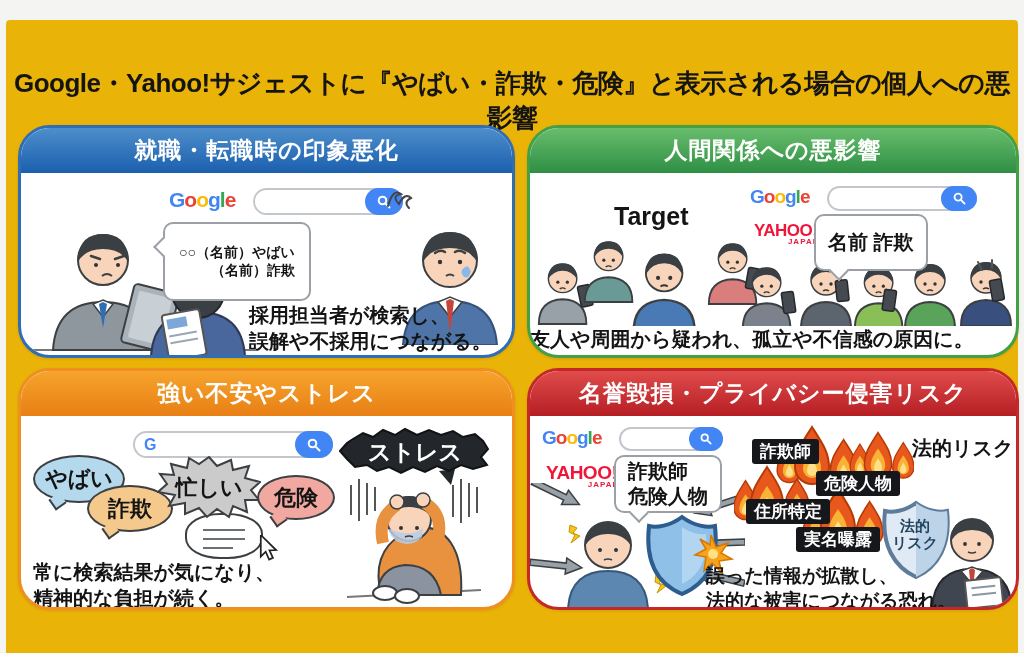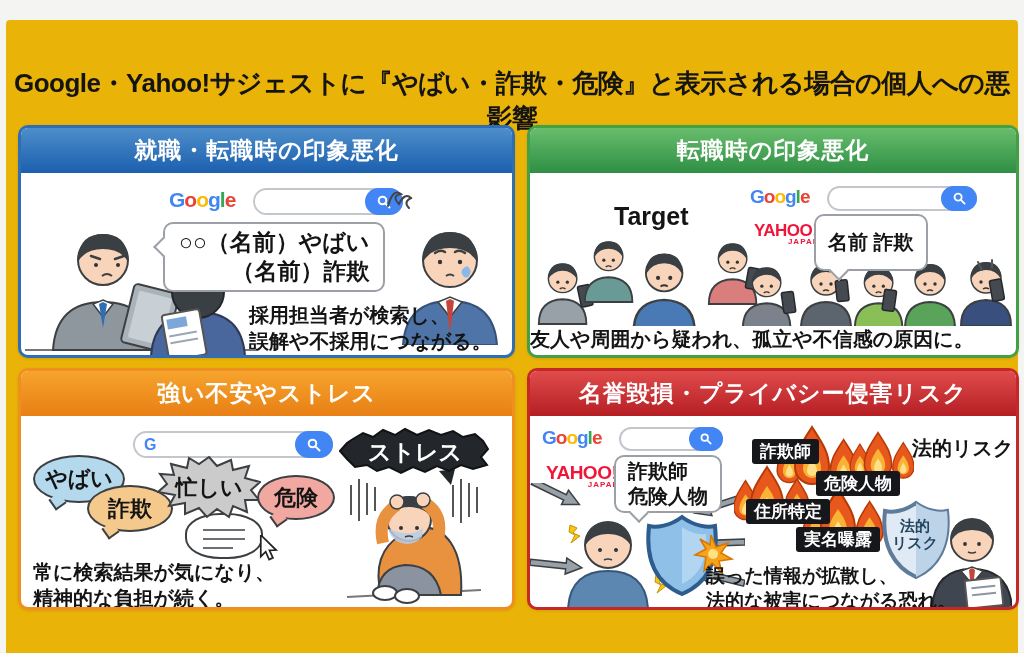--- a/index.html
+++ b/index.html
@@ -1,20 +1,20 @@
 <!DOCTYPE html>
 <html><head>
 <meta charset="utf-8">
 <style>
 *{margin:0;padding:0;box-sizing:border-box}
 html,body{width:1024px;height:653px}
 body{background:#f4f4f2;font-family:"Liberation Sans","DejaVu Sans",sans-serif;position:relative;overflow:hidden}
 .stage{position:absolute;left:6px;top:20px;width:1012px;height:641px;background:#eab308;border-radius:4px}
 .title{position:absolute;left:0;right:0;top:46px;text-align:center;font-size:26px;font-weight:bold;color:#141414;letter-spacing:-0.5px}
-.panel{position:absolute;background:#fff;border:3px solid;border-radius:10px;overflow:hidden;box-shadow:0 1px 3px rgba(0,0,0,.10)}
+.panel{position:absolute;background:#fff;border:3px solid;border-radius:32px;overflow:hidden;box-shadow:0 1px 3px rgba(0,0,0,.10)}
 .hdr{height:45px;display:flex;align-items:center;justify-content:center;color:#fff;font-weight:bold;font-size:23px;letter-spacing:1px}
 .content{position:absolute;left:0;right:0;top:48px;bottom:0}
 #p1{left:12px;top:105px;width:497px;height:233px;border-color:#2f6eb5}
 #p1 .hdr{background:linear-gradient(180deg,#4e8ecb,#1b5fae)}
 #p2{left:521px;top:105px;width:492px;height:233px;border-color:#43a047}
 #p2 .hdr{background:linear-gradient(180deg,#69bd6d,#2e8f44)}
 #p3{left:12px;top:348px;width:497px;height:242px;border-color:#ef8f1f}
 #p3 .hdr{background:linear-gradient(180deg,#f6a42c,#e87f15)}
 #p4{left:521px;top:348px;width:492px;height:242px;border-color:#c62828}
 #p4 .hdr{background:linear-gradient(180deg,#e04b4b,#b51f24)}
@@ -23,21 +23,21 @@
 .gsearch{position:absolute;display:flex;align-items:flex-start;gap:18px}
 .glogo{font-weight:bold;font-size:21px;letter-spacing:-1px}
 .glogo .gA,.gG{color:#4285F4}.glogo .gB{color:#EA4335}.glogo .gC{color:#FBBC05}.glogo .gD{color:#34A853}
 .gpill{height:27px;border:2px solid #c3c7cc;border-radius:15px;background:#fff;display:flex;align-items:center;justify-content:flex-end;position:relative}
 .gpill .gG{font-weight:bold;font-size:16px;position:absolute;left:9px;top:3px}
 .gbtn{width:38px;height:27px;margin:-2px;background:#4285F4;border-radius:15px;display:flex;align-items:center;justify-content:center;flex:0 0 auto}
 
 .ylogo{position:absolute;color:#f0163a;font-weight:800;font-size:19px;letter-spacing:-0.5px;line-height:1}
 .ylogo i{position:absolute;right:-2px;bottom:-7px;font-size:8px;font-style:normal;letter-spacing:1px}
 
-.bubble{position:absolute;background:#fff;border:2.5px solid #9aa0a6;border-radius:10px;padding:4px 14px;font-weight:bold;font-size:23px;color:#141414;line-height:1.25;white-space:nowrap;z-index:4}
+.bubble{position:absolute;background:#fff;border:2.5px solid #9aa0a6;border-radius:10px;padding:20px 14px;font-weight:bold;font-size:14px;color:#141414;line-height:1.25;white-space:nowrap;z-index:4}
 .bubble .tailL{position:absolute;left:-9px;top:16px;width:14px;height:14px;background:#fff;border-left:2.5px solid #9aa0a6;border-bottom:2.5px solid #9aa0a6;transform:rotate(45deg)}
 .bubble .tailB{position:absolute;left:16px;bottom:-9px;width:14px;height:14px;background:#fff;border-right:2.5px solid #9aa0a6;border-bottom:2.5px solid #9aa0a6;transform:rotate(45deg)}
 .ebub{position:absolute;border:2.5px solid #3c4043;border-radius:50%;display:flex;align-items:center;justify-content:center;font-weight:bold;font-size:22px;color:#141414;z-index:3}
 .ebub::after{content:"";position:absolute;bottom:-7px;left:18%;width:11px;height:11px;background:inherit;border-right:2.5px solid #3c4043;border-bottom:2.5px solid #3c4043;transform:rotate(55deg)}
 .linesbub{position:absolute;width:78px;height:46px;background:#fff;border:2.5px solid #3c4043;border-radius:45% 45% 45% 45%;z-index:2}
 .linesbub i{position:absolute;left:16px;right:16px;height:0;border-top:2.5px solid #6a7076}
 .chip{position:absolute;background:#15171a;color:#fff;font-weight:bold;font-size:17px;line-height:1;padding:4px 8px;border-radius:3px;white-space:nowrap;z-index:5}
 .label{position:absolute;font-weight:bold;color:#141414;white-space:nowrap}
 .shield-text{position:absolute;left:352px;top:98px;width:66px;text-align:center;font-weight:bold;font-size:15px;line-height:1.15;color:#23455f;z-index:6}
 svg{display:block}
@@ -122,21 +122,21 @@
       </svg>
 
       <div class="caption" style="left:228px;top:126px">
         <div>採用担当者が検索し、</div>
         <div>誤解や不採用につながる。</div>
       </div>
     </div>
   </div>
 
   <div class="panel" id="p2">
-    <div class="hdr">転職時の印象悪化</div>
+    <div class="hdr">人間関係への悪影響</div>
     <div class="content">
 
       <div class="label" style="left:84px;top:26px;font-size:25px">Target</div>
 
       <div class="gsearch" style="left:220px;top:10px">
         <span class="glogo" style="font-size:19px"><span class="gA">G</span><span class="gB">o</span><span class="gC">o</span><span class="gA">g</span><span class="gD">l</span><span class="gB">e</span></span>
         <span class="gpill" style="width:150px;height:25px">
           <span class="gbtn" style="height:25px;width:36px">
             <svg width="13" height="13" viewBox="0 0 14 14">
                 <circle cx="5.5" cy="5.5" r="3.8" fill="none" stroke="#fff" stroke-width="2"></circle>

